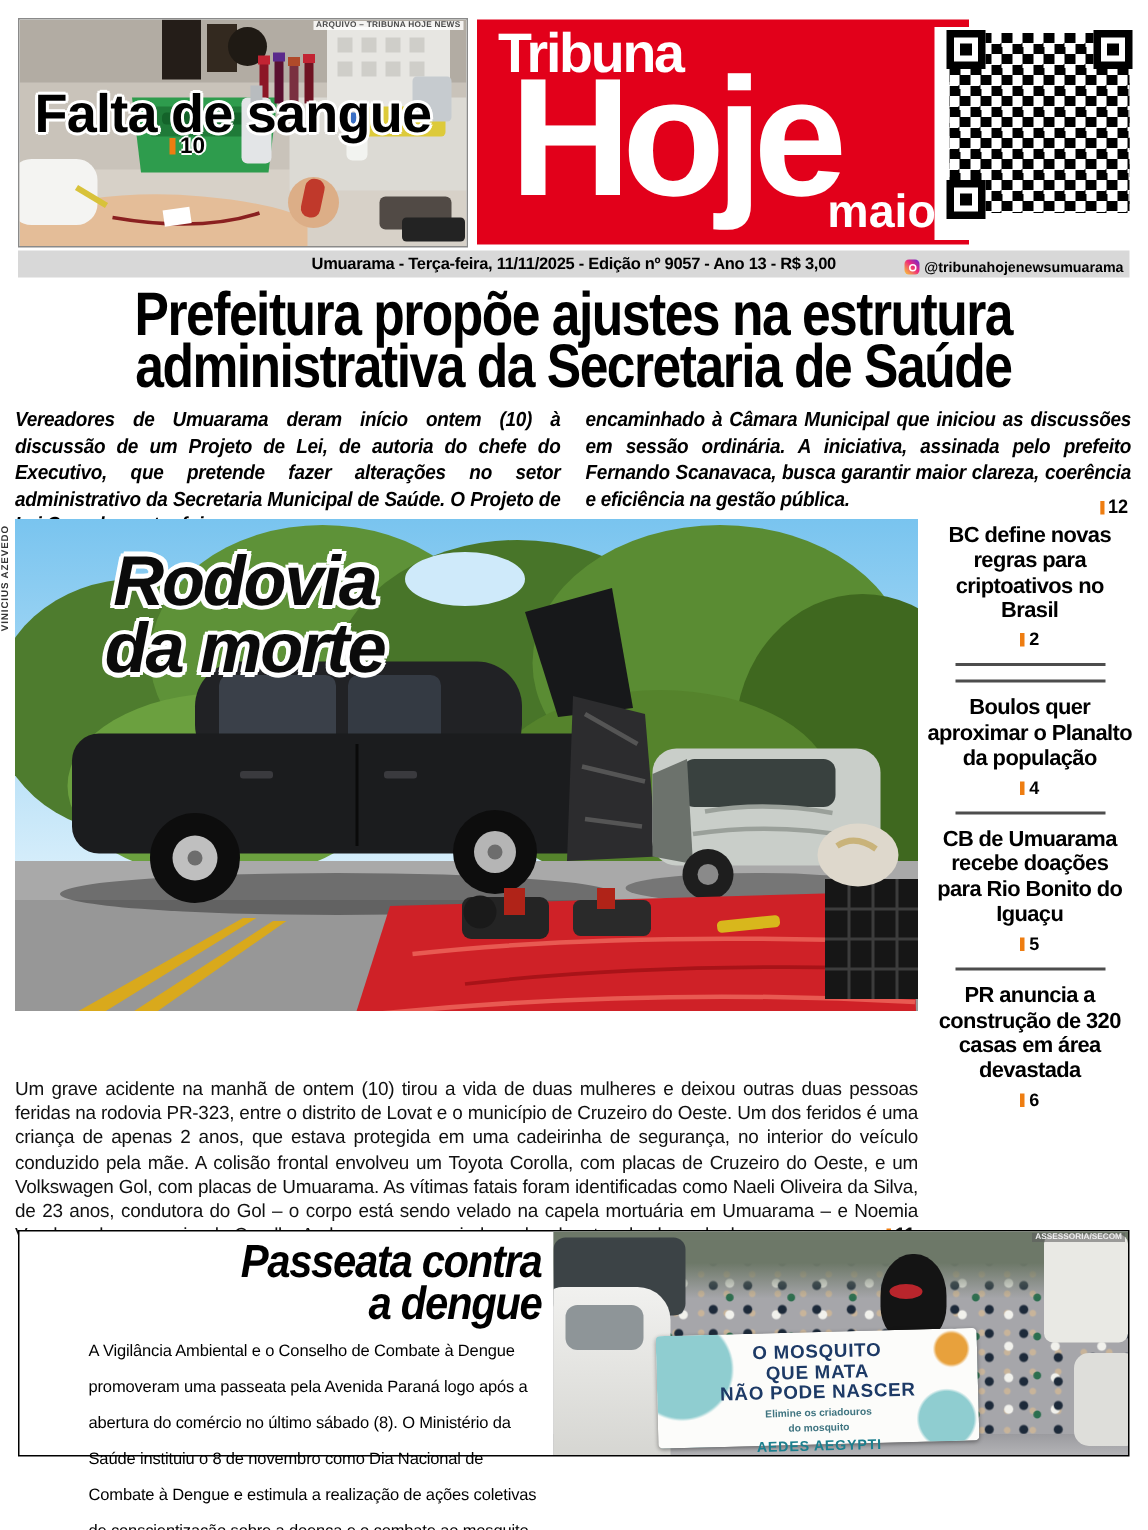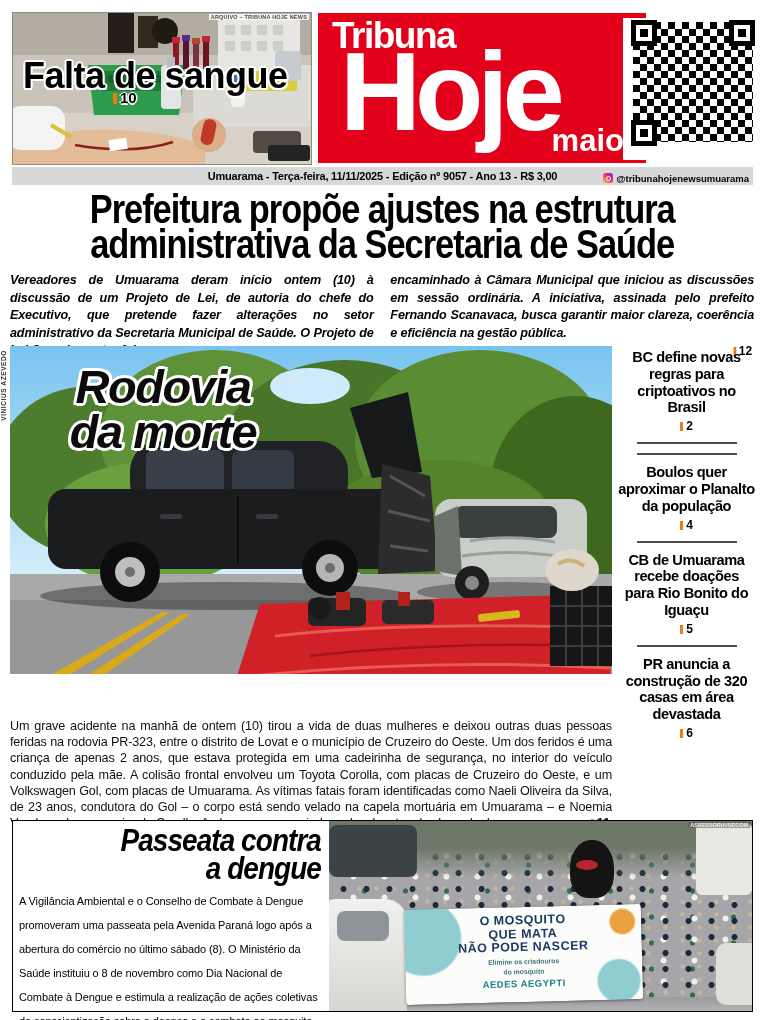--- a/index.html
+++ b/index.html
@@ -45,21 +45,21 @@
   .insta-handle{font-size:9.5px;font-weight:bold;}
 
   
   .headline{position:absolute;left:8px;top:192px;width:892px;margin:0;
     transform:scaleX(0.839);transform-origin:0 0;
     font-size:41px;line-height:35px;font-weight:bold;letter-spacing:-1.2px;text-align:center;}
   .lead{position:absolute;left:10px;top:271px;width:800px;
     transform:scaleX(0.93);transform-origin:0 0;
     display:grid;grid-template-columns:1fr 1fr;column-gap:18px;}
   .lead p{margin:0;font-size:13.6px;line-height:17.6px;font-weight:bold;font-style:italic;text-align:justify;letter-spacing:-.2px;}
-  .lead .pgref{position:absolute;right:2px;bottom:1px;font-size:13px;font-weight:bold;font-style:normal;}
+  .lead .pgref{position:absolute;right:2px;bottom:14px;font-size:13px;font-weight:bold;font-style:normal;}
 
   
   .main-photo{position:absolute;left:10px;top:346px;width:602px;height:328px;overflow:hidden;}
   .photo-title{position:absolute;left:38px;top:18px;width:230px;text-align:center;
     font-size:47px;line-height:45px;font-weight:bold;font-style:italic;letter-spacing:-1.5px;color:#0b0b0b;
     text-shadow:-3px 0 #fff,3px 0 #fff,0 -3px #fff,0 3px #fff,-2px -2px #fff,2px 2px #fff,-2px 2px #fff,2px -2px #fff,-3px 2px #fff,3px -2px #fff;}
   .vcredit{position:absolute;left:0px;top:350px;writing-mode:vertical-rl;transform:rotate(180deg);
     font-size:6.5px;font-weight:bold;color:#333;letter-spacing:.6px;}
 
   
@@ -67,22 +67,22 @@
   .brief-title{font-size:14.6px;line-height:16.8px;font-weight:bold;letter-spacing:-.4px;}
   .brief-ref{margin-top:3px;font-size:12px;font-weight:bold;}
   .sidebar hr{border:none;border-top:2px solid #4d4d4d;width:100px;margin:9px auto 9px;}
 
   
   .caption{position:absolute;left:10px;top:718px;width:602px;margin:0;
     font-size:12.6px;line-height:16.2px;text-align:justify;letter-spacing:-.15px;color:#111;}
   .caption .pgref{position:absolute;right:2px;bottom:0;font-size:13px;font-weight:bold;}
 
   
-  .bottom-box{position:absolute;left:12px;top:820px;width:741px;height:192px;border:1px solid #000;
-    box-sizing:border-box;display:flex;background:#fff;}
+  .bottom-box{position:absolute;left:12px;top:820px;width:741px;height:151px;border:1px solid #000;
+    box-sizing:border-box;display:flex;background:#fff;padding-left:40px;}
   .bottom-text{width:316px;padding:6px 8px 4px 6px;box-sizing:border-box;}
   .bottom-title{margin:0 0 6px;text-align:right;font-size:31px;line-height:28px;font-weight:bold;font-style:italic;letter-spacing:-1px;
     transform:scaleX(0.9);transform-origin:100% 0;}
   .bottom-body{margin:0;font-size:11px;line-height:24px;text-align:left;letter-spacing:-.1px;}
   .bottom-body .pg-num{font-weight:bold;}
 
   .bottom-photo{position:relative;flex:1;overflow:hidden;
     background-color:#a6a6aa;
     background-image:
       linear-gradient(180deg,#6d7868 0,#6d7868 14%,rgba(109,120,104,0) 30%),

